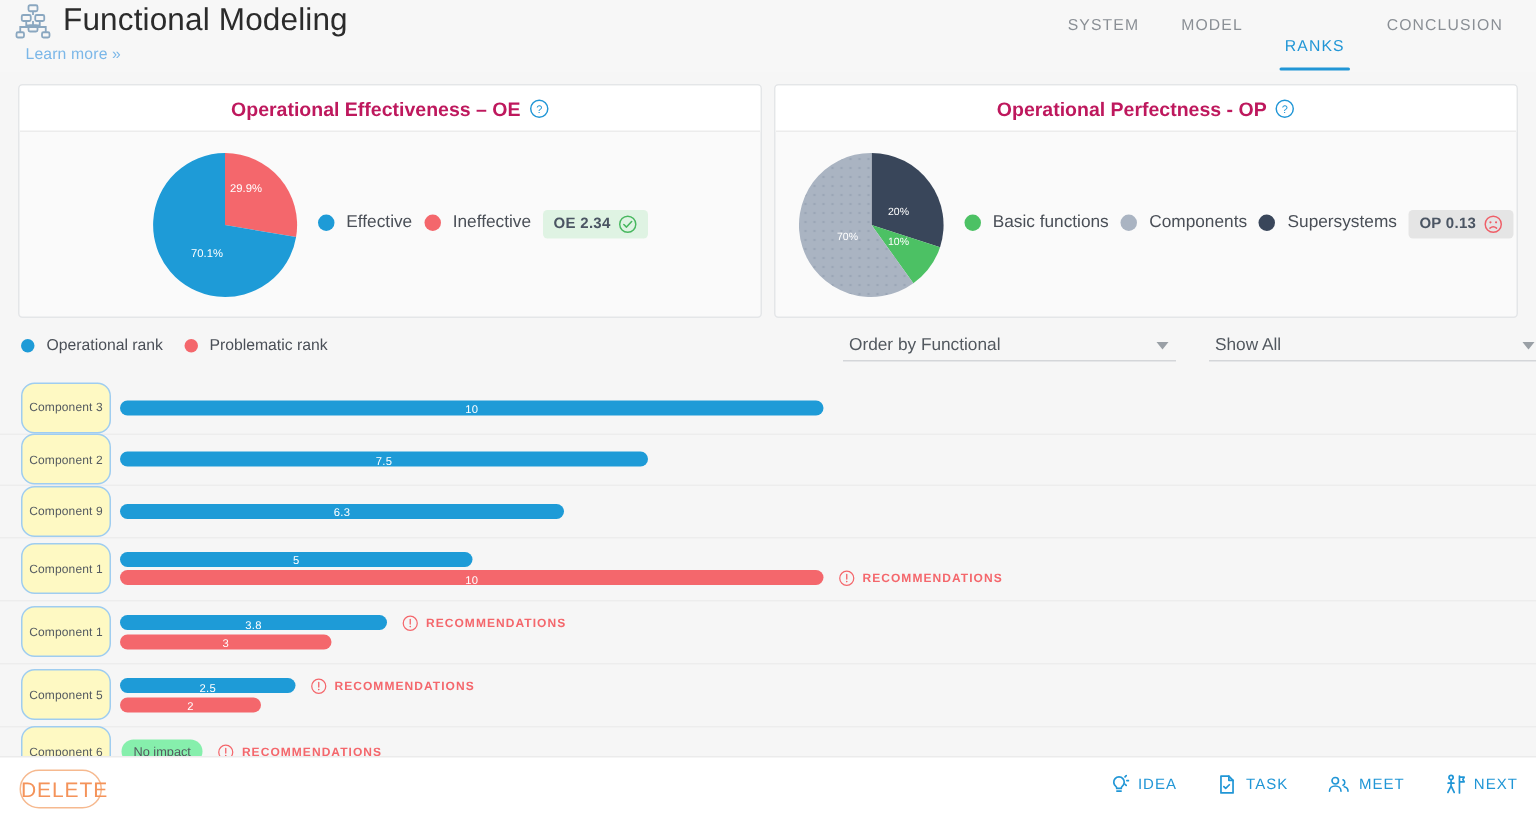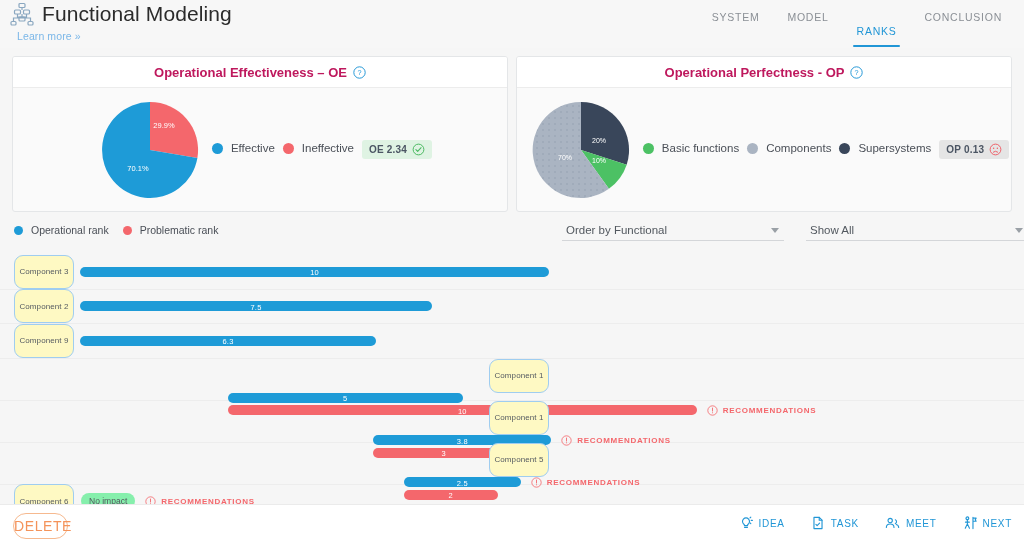--- a/index.html
+++ b/index.html
@@ -78,21 +78,21 @@
   .caret { width: 0; height: 0; border-left: 4px solid transparent; border-right: 4px solid transparent;
            border-top: 5px solid #9aa0a6; margin-right: 3px; }
 
   
   .bars { position: absolute; top: 255px; left: 0; width: 1024px; height: 252px; }
   .bar-row {
     position: relative; width: 1024px; height: 34.5px;
     border-bottom: 1px solid #ededed;
     display: flex; align-items: center; padding-left: 14px;
   }
-  .bar-row.tall { height: 42px; flex-direction: column; }
+  .bar-row.tall { height: 42px; }
   .comp-chip {
     flex: 0 0 auto; width: 60px; height: 34px; border: 1px solid #9fcdf0;
     border-radius: 9px; background: #fef9c3; color: #555b61;
     font-size: 8px; display: flex; align-items: center; justify-content: center;
     letter-spacing: .1px;
   }
   .bar-stack { position: relative; margin-left: 6px; display: flex; flex-direction: column; gap: 2px; flex: 1 1 auto; }
   .bar-line { position: relative; display: flex; align-items: center; }
   .bar {
     height: 10px; border-radius: 6px; position: relative;

